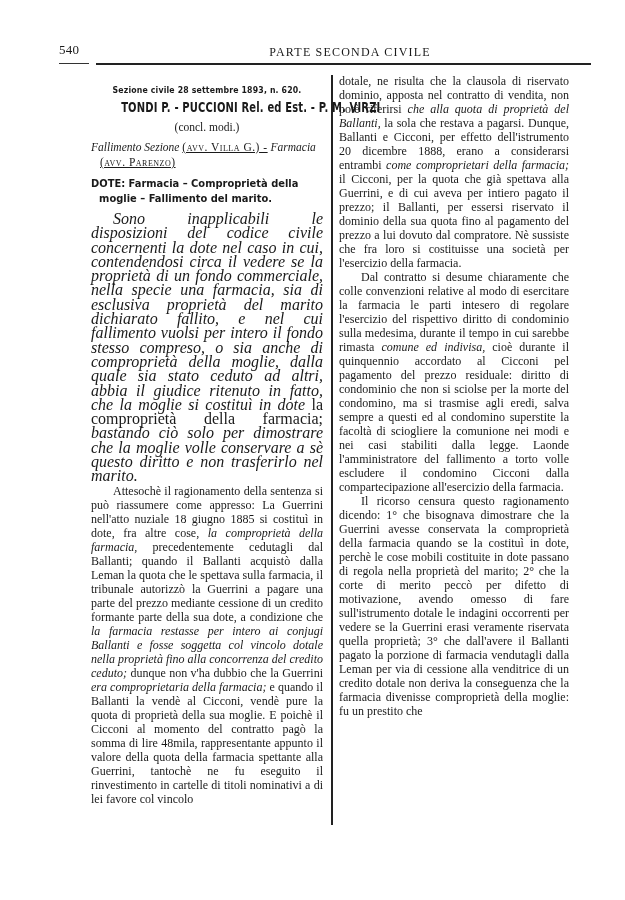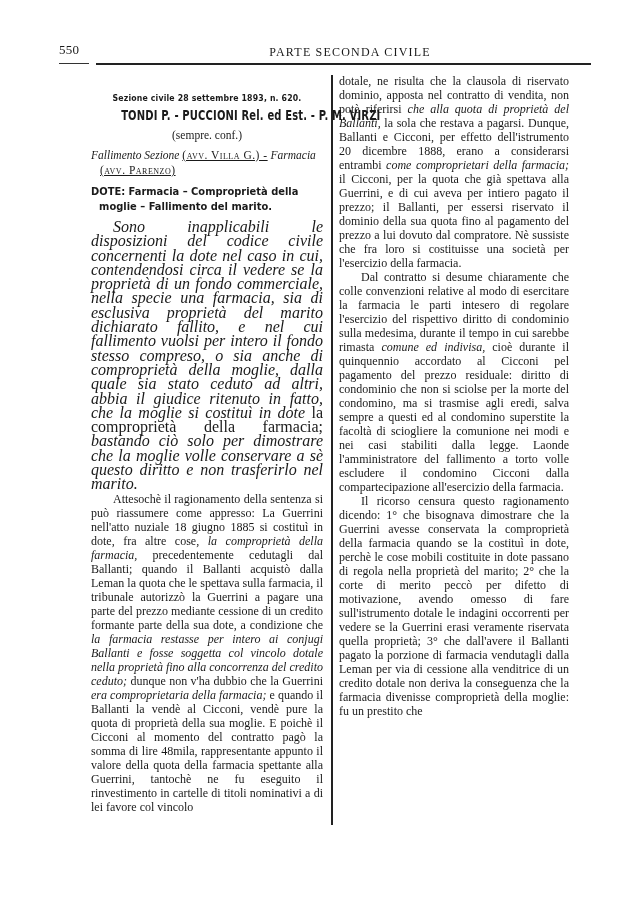--- a/index.html
+++ b/index.html
@@ -22,21 +22,21 @@
   .rule-short {
     position: absolute; left: 59px; top: 63px; width: 30px; height: 1px; background: #333;
   }
   .rule-long {
     position: absolute; left: 96px; top: 63px; width: 495px; height: 1.5px; background: #222;
   }
   .col-divider {
     position: absolute; left: 331px; top: 75px; width: 1.5px; height: 750px; background: #222;
   }
   .col-left {
-    position: absolute; left: 91px; top: 92px; width: 232px;
+    position: absolute; left: 91px; top: 84px; width: 232px;
   }
   .col-right {
     position: absolute; left: 339px; top: 74px; width: 230px;
   }
   .section-line {
     font-family: "DejaVu Sans", sans-serif;
     font-weight: bold; font-size: 9.5px; text-align: center;
     transform: scaleX(0.82); transform-origin: center;
     margin-top: 0px; letter-spacing: 0.2px;
     white-space: nowrap;
@@ -71,30 +71,30 @@
     font-size: 12px; line-height: 14px; text-align: justify;
   }
   .body-text p { margin: 0; text-indent: 22px; }
   .body-text p.cont { text-indent: 0; }
   .body-text i { font-style: italic; }
   .left-body { }
 </style>
 </head>
 <body>
 
-<div class="page-number">550</div>
+<div class="page-number">540</div>
 <div class="running-head">PARTE SECONDA CIVILE</div>
 <div class="rule-short"></div>
 <div class="rule-long"></div>
 <div class="col-divider"></div>
 
 <div class="col-left">
   <div class="section-line">Sezione civile 28 settembre 1893, n. 620.</div>
   <div class="judges-line">TONDI P. - PUCCIONI Rel. ed Est. - P. M. VIRZI</div>
-  <div class="concl">(sempre. conf.)</div>
+  <div class="concl">(concl. modi.)</div>
   <div class="parties">
     <i>Fallimento Sezione</i>
     <span class="sc">(avv. Villa G.) -</span>
     <i>Farmacia</i>
     <span class="sc">(avv. Parenzo)</span>
   </div>
   <div class="headnote-title">DOTE: Farmacia – Comproprietà della moglie – Fallimento del marito.</div>
   <div class="maxim"><span>Sono inapplicabili le disposizioni del codice civile concernenti la dote nel caso in cui, contendendosi circa il vedere se la proprietà di un fondo commerciale, nella specie una farmacia, sia di esclusiva proprietà del marito dichiarato fallito, e nel cui fallimento vuolsi per intero il fondo stesso compreso, o sia anche di comproprietà della moglie, dalla quale sia stato ceduto ad altri, abbia il giudice ritenuto in fatto, che la moglie si costituì in dote</span><span class="up"> la comproprietà della farmacia; </span><span>bastando ciò solo per dimostrare che la moglie volle conservare a sè questo diritto e non trasferirlo nel marito.</span></div>
 
   <div class="body-text left-body">

